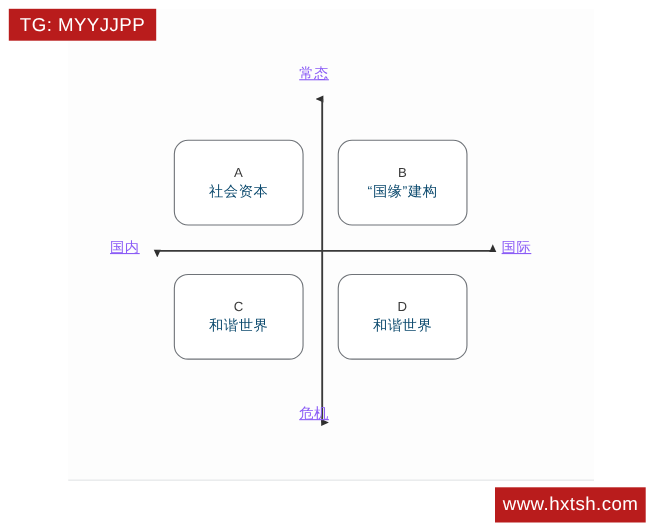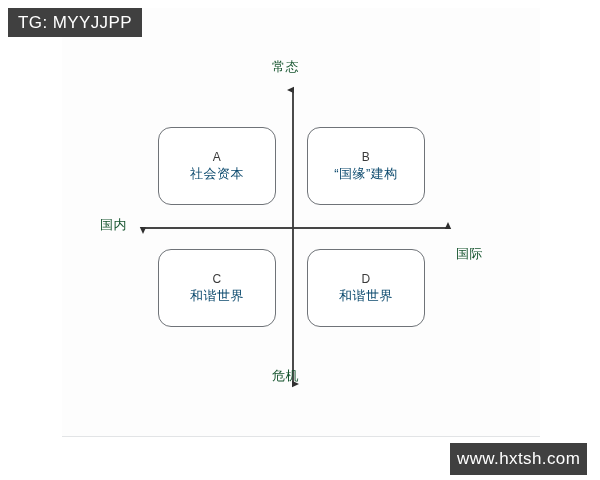--- a/index.html
+++ b/index.html
@@ -32,21 +32,21 @@
     width: 478px;
     height: 429px;
     background: #fdfdfd;
     border-bottom: 1px solid #e2e4e6;
     box-sizing: border-box;
   }
 
   
   .watermark {
     position: absolute;
-    background: #404040;
+    background: #b91c1c;
     color: #ffffff;
     display: flex;
     align-items: center;
     letter-spacing: 0.4px;
     white-space: nowrap;
   }
   .watermark-top {
     left: 8px;
     top: 8px;
     height: 29px;
@@ -104,28 +104,29 @@
 
   #box-a { left: 158px; top: 127px; width: 118px; height: 78px; }
   #box-b { left: 307px; top: 127px; width: 118px; height: 78px; }
   #box-c { left: 158px; top: 249px; width: 118px; height: 78px; }
   #box-d { left: 307px; top: 249px; width: 118px; height: 78px; }
 
   
   .axis-label {
     position: absolute;
     font-size: 13px;
-    color: #14532d;
+    color: #8b5cf6;
     white-space: nowrap;
     letter-spacing: 0.5px;
+    text-decoration: underline;
   }
   #label-top    { left: 272px; top: 58px; }
   #label-bottom { left: 272px; top: 367px; }
   #label-left   { left: 100px; top: 216px; text-align: right; }
-  #label-right  { left: 456px; top: 216px; margin-top: 29px; }
+  #label-right  { left: 456px; top: 216px; }
 </style>
 </head>
 <body>
 
 <div id="canvas">
 
   <div class="content-panel"></div>
 
   <div class="diagram">
 

